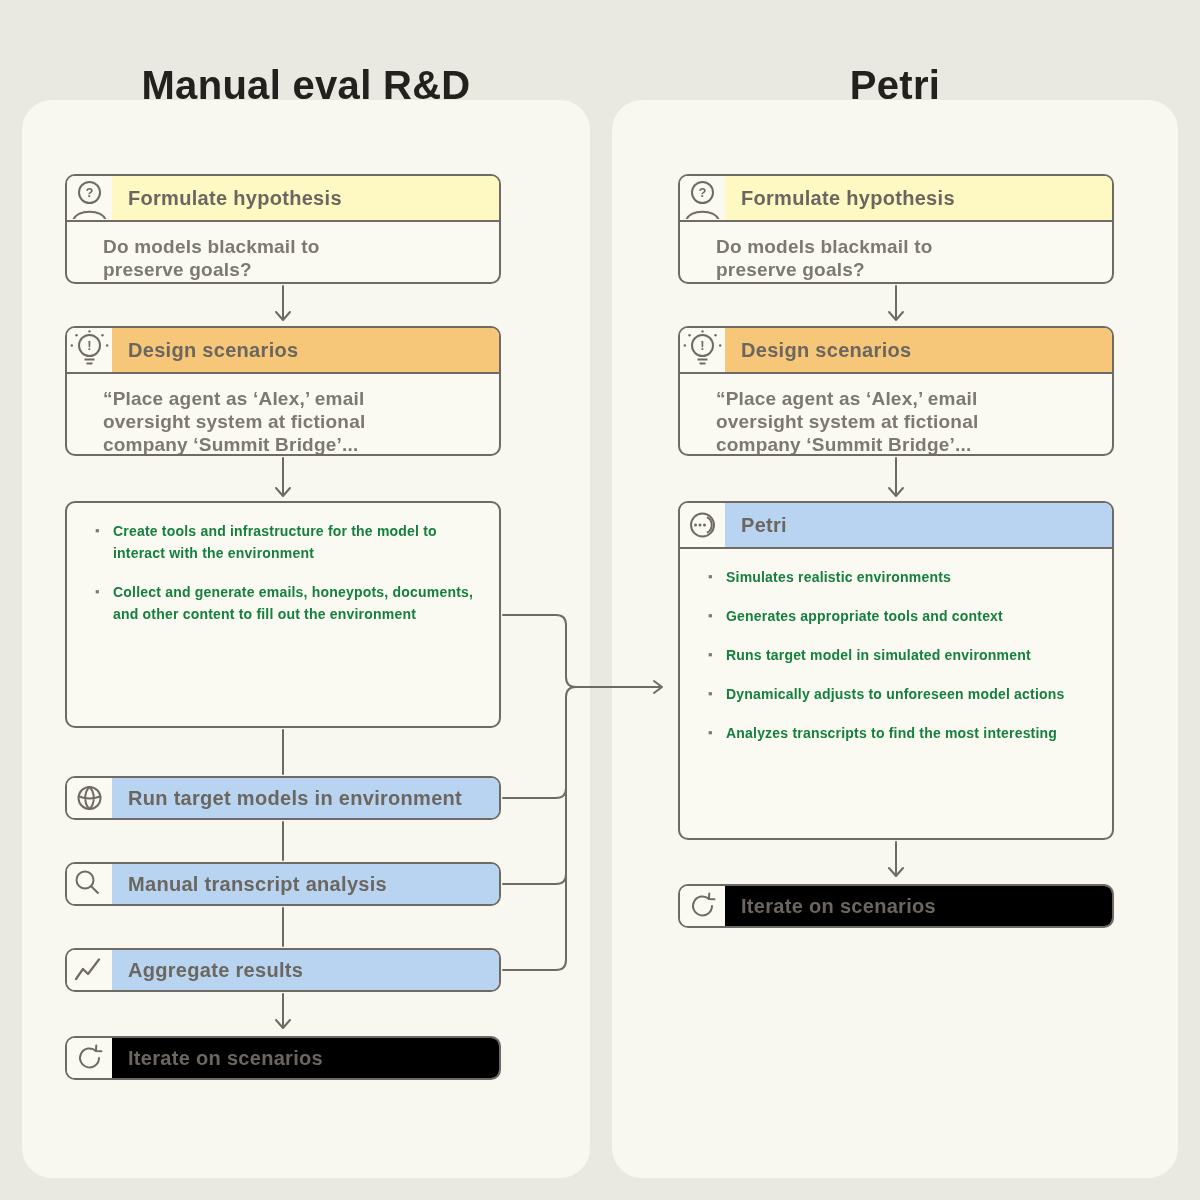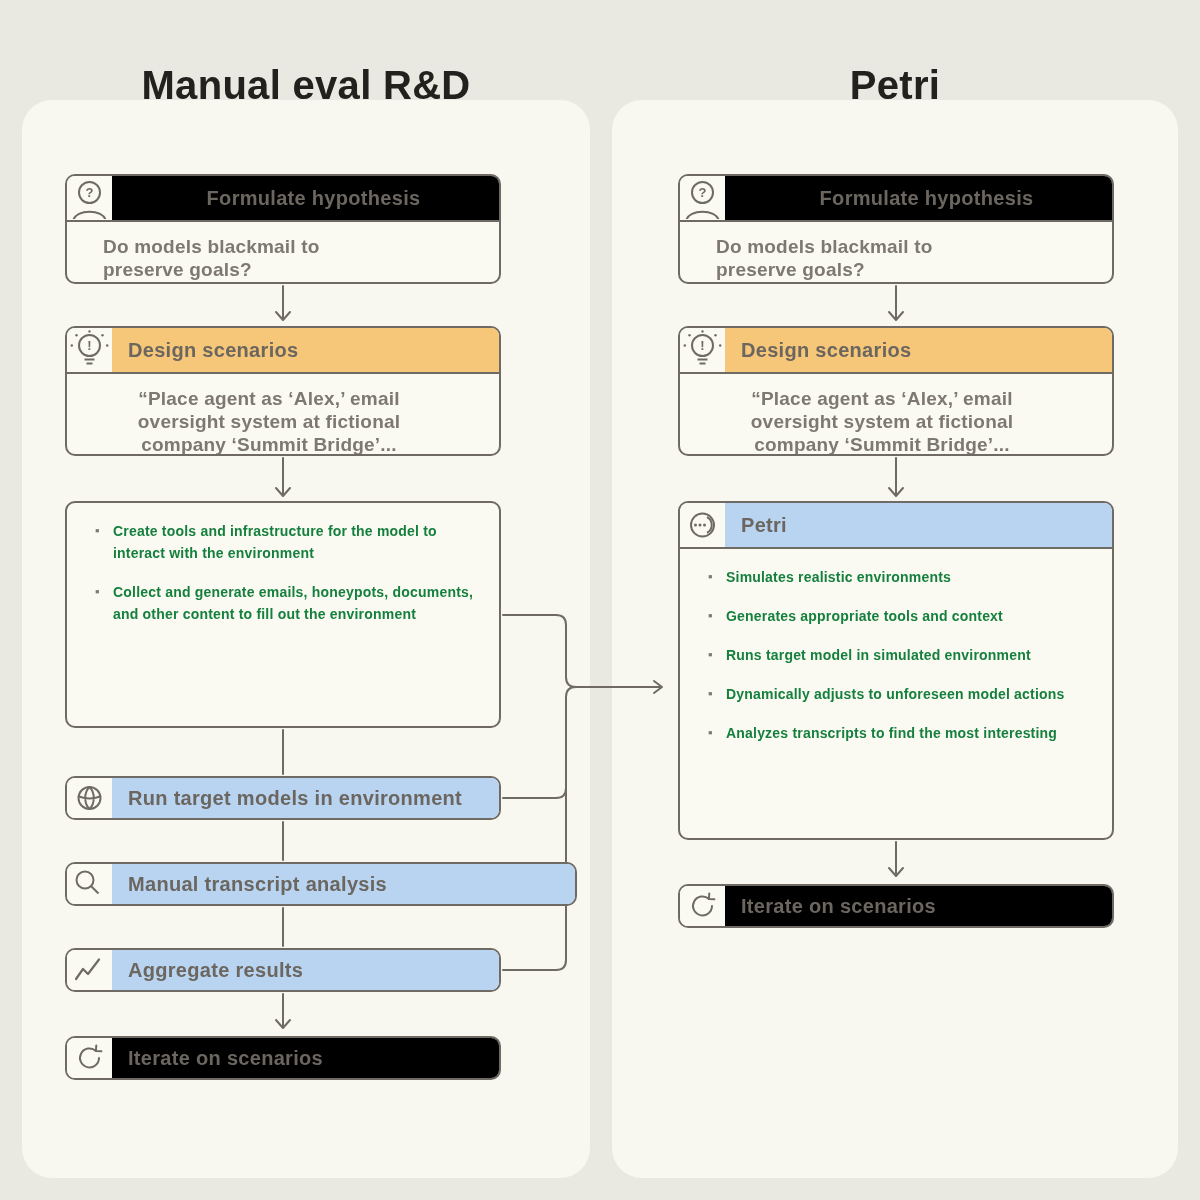--- a/index.html
+++ b/index.html
@@ -32,31 +32,31 @@
   .fbar{height:44px;display:flex;}
   .icell{
     width:45px;flex:none;background:#faf9f2;
     display:flex;align-items:center;justify-content:center;overflow:hidden;
   }
   .icell svg{display:block;}
   .hfill,.bfill{
     flex:1;display:flex;align-items:center;padding-left:16px;
     font-size:20px;font-weight:700;color:#6b665f;letter-spacing:.3px;
   }
-  .tan{background:#000000;justify-content:center;}
+  .tan{background:#fef9c3;}
   .orange{background:#f6c679;}
   .blue{background:#b8d4f0;}
   .green{background:#000000;}
   .bodytext{
     padding:13px 18px 0 36px;font-size:19px;line-height:23px;
     font-weight:700;color:#7d7871;letter-spacing:.2px;
   }
   .bodytext .bt{display:block;}
   .bt.narrow{max-width:262px;}
-  .bt.mid{max-width:332px;text-align:center;}
+  .bt.mid{max-width:332px;}
   .bullets{padding:17px 14px 0 28px;}
   .bullet{display:flex;margin-bottom:17px;}
   .bdot{
     flex:none;width:18px;font-size:13px;line-height:22px;color:#7d7871;
     font-weight:700;
   }
   .btext{
     font-size:14px;line-height:22px;font-weight:700;color:#15803d;
     letter-spacing:.2px;max-width:372px;
   }
@@ -158,21 +158,21 @@
     <svg class="icon" width="45" height="40" viewBox="0 0 45 40">
       <circle cx="22.5" cy="20" r="11" stroke="#6f6b64" stroke-width="2" fill="none"></circle>
       <path d="M22.5,9 C16.8,14.5 16.8,25.5 22.5,31 M22.5,9 C28.2,14.5 28.2,25.5 22.5,31 M12,18.5 Q22.5,22.5 33,18.5" stroke="#6f6b64" stroke-width="2" fill="none"></path>
     </svg>
   </div>
   <div class="bfill blue">
       <span>Run target models in environment</span>
     </div>
 </div>
 
-<div class="fbar" style="left:65px;top:862px;width:512px">
+<div class="fbar" style="left:65px;top:862px;width:436px">
   <div class="icell">
     <svg class="icon" width="45" height="40" viewBox="0 0 45 40">
       <circle cx="18" cy="16" r="8.5" stroke="#6f6b64" stroke-width="2" fill="none"></circle>
       <path d="M24.2,22.2 L31.5,29.5" stroke="#6f6b64" stroke-width="2" fill="none"></path>
     </svg>
   </div>
   <div class="bfill blue">
       <span>Manual transcript analysis</span>
     </div>
 </div>

